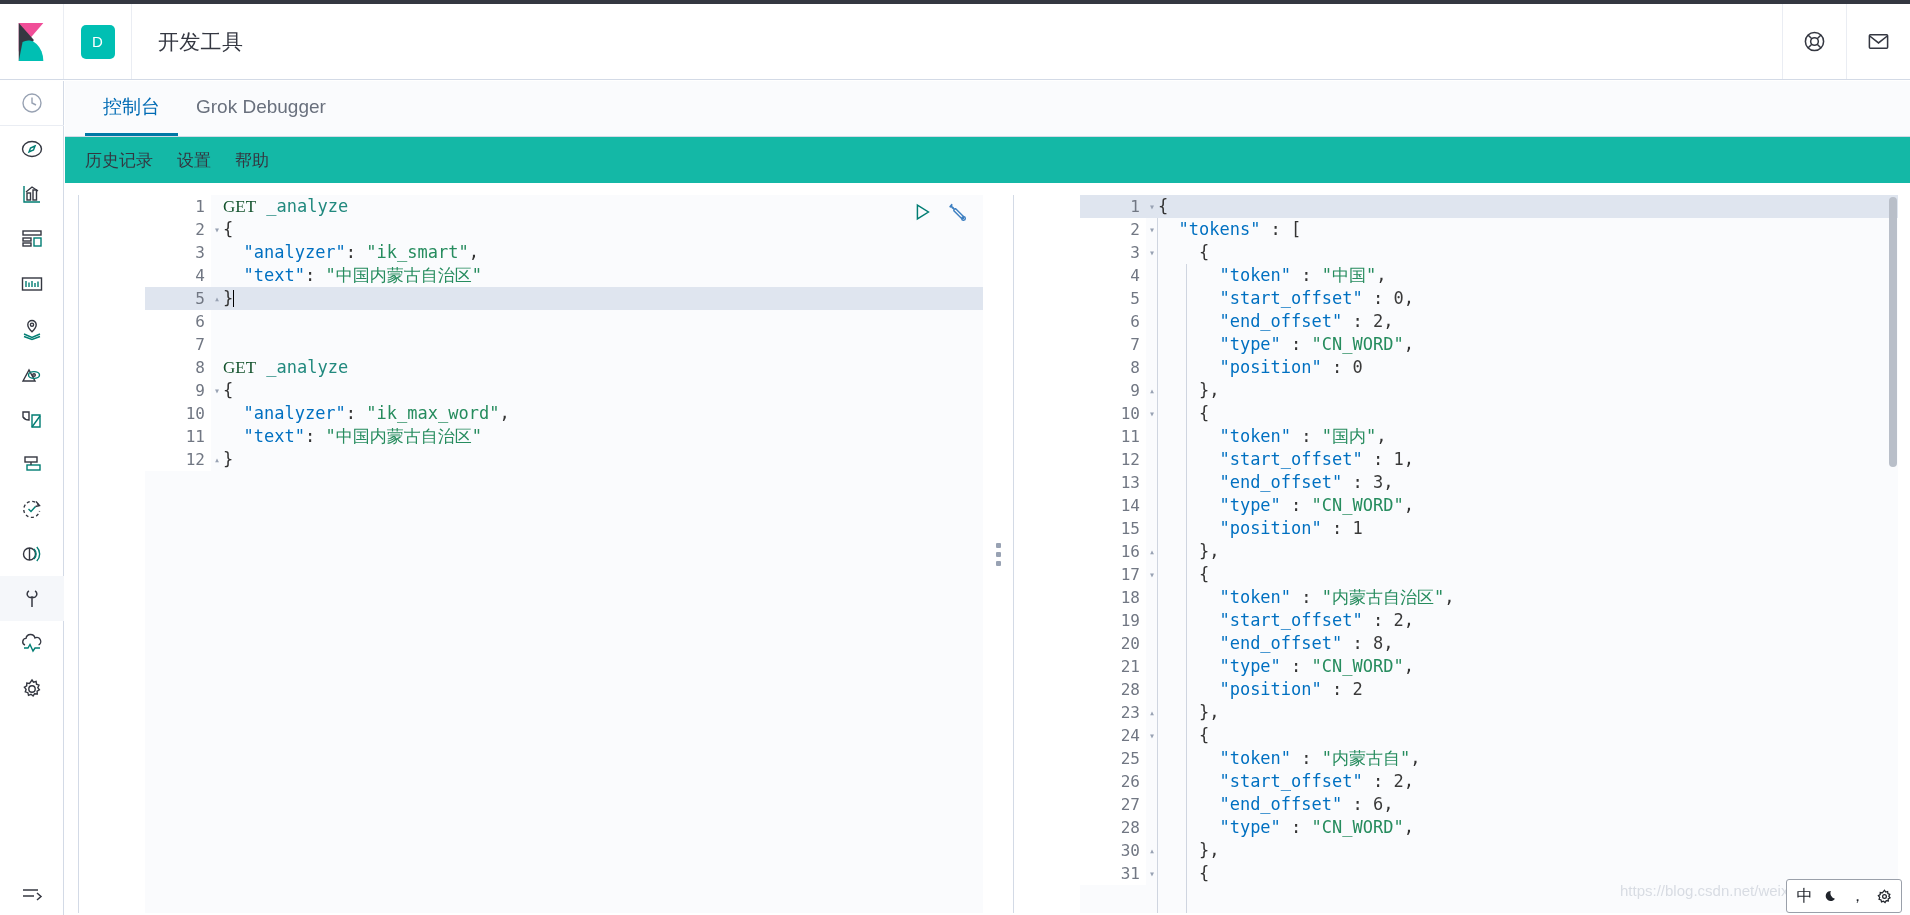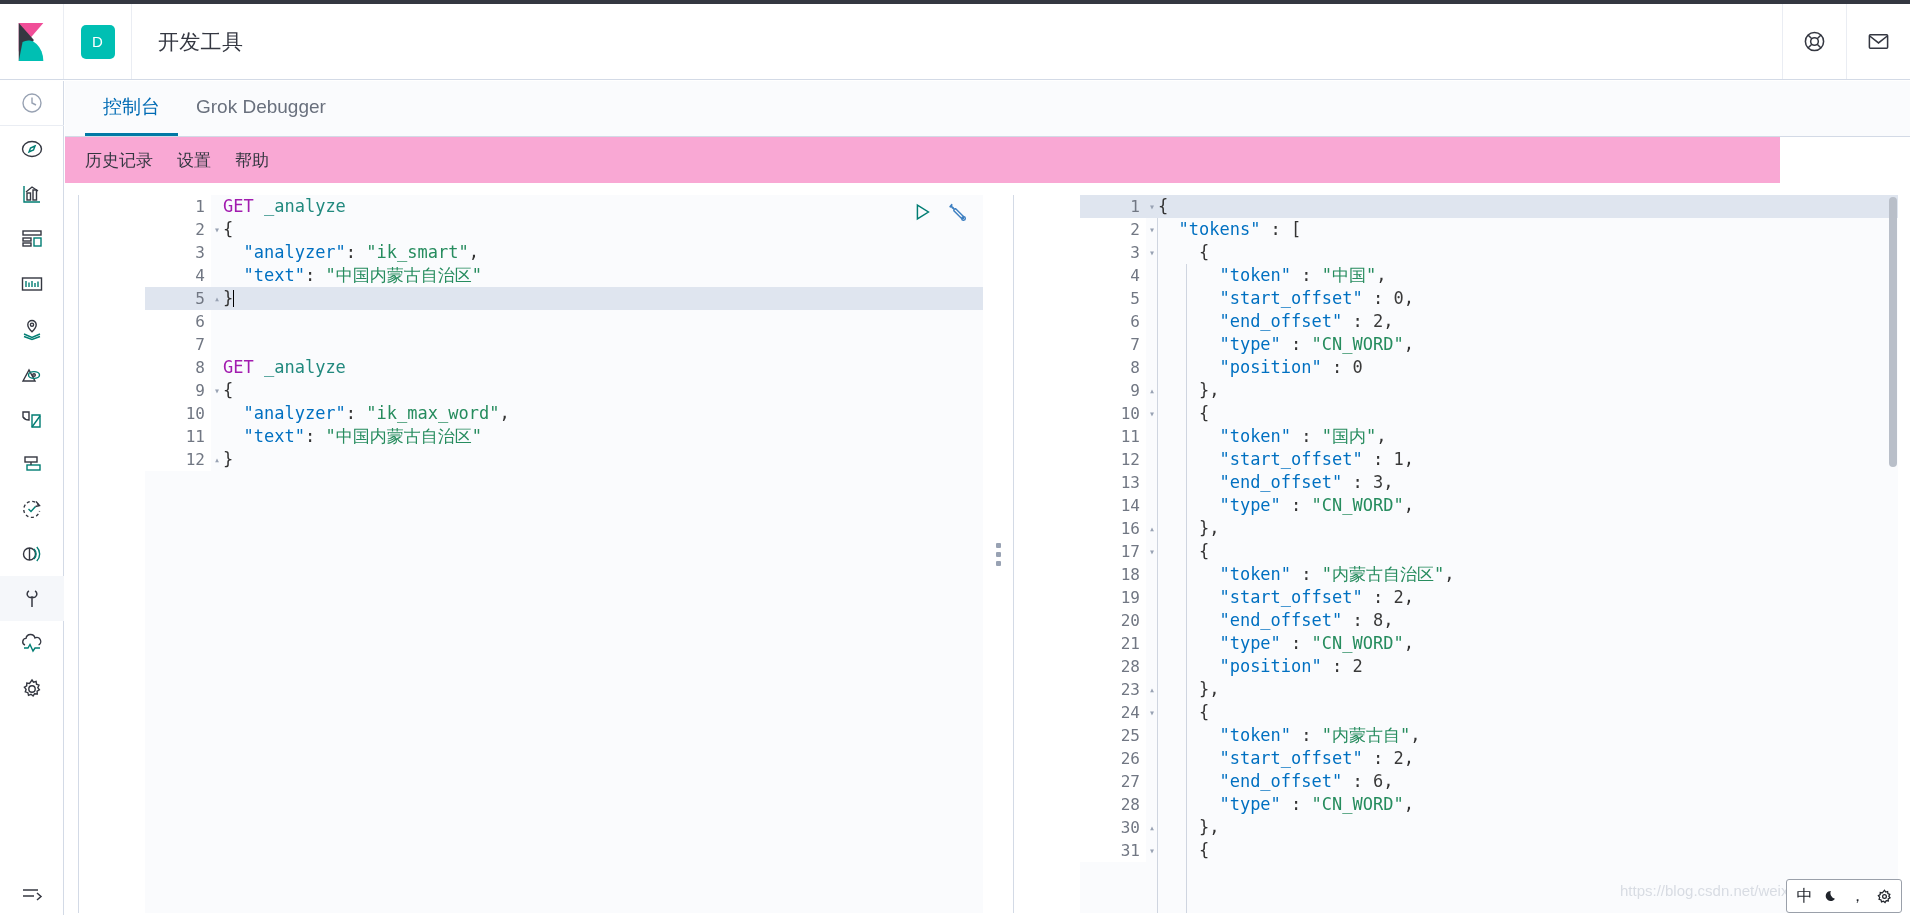--- a/index.html
+++ b/index.html
@@ -83,22 +83,22 @@
     height: 55px; padding: 0 18px;
     display: flex; align-items: center;
     font-size: 19px; color: #69707d;
     border-bottom: 3px solid transparent;
     cursor: pointer;
   }
   .tab.active { color: #006bb4; border-bottom-color: #0079a5; font-weight: 400; margin-top: 42px; }
 
   
   .menu-row {
-    position: absolute; left: 65px; top: 137px; width: 1715px; height: 46px;
-    background: #f9a8d4;
+    position: absolute; left: 65px; top: 137px; width: 1845px; height: 46px;
+    background: #14b8a6;
     display: flex; align-items: center; padding-left: 20px; gap: 24px;
   }
   .menu-item {
     font-size: 17px; color: #343741; cursor: pointer;
   }
 
   
   .editor-panel {
     position: absolute; left: 78px; top: 195px;
     width: 905px; height: 718px;
@@ -131,21 +131,21 @@
   }
   .fold {
     position: absolute; right: -12px; top: 0; width: 12px;
     color: #98a2b3; font-size: 10px; line-height: 23px; text-align: center;
   }
   .code-box {
     flex: 1; padding-left: 12px; white-space: pre;
     color: #333;
   }
   
-  .s-method { color: #a21caf; }
+  .s-method { color: #14532d; font-family: Liberation Serif, serif; }
   .s-url    { color: #21897e; margin-top: 16px; }
   .s-key    { color: #0070c1; }
   .s-str    { color: #268c5e; }
   .s-num    { color: #3a3a3a; }
   .s-punct  { color: #333333; }
   .s-brace  { color: #333333; }
   .caret {
     display: inline-block; width: 1px; height: 17px;
     background: #000; vertical-align: -3px;
   }
@@ -508,20 +508,24 @@
       </div>
       <div class="ln">
         <div class="lnum-box">13</div>
         <div class="code-box"><span class="s-punct">      </span><span class="s-key">"end_offset"</span><span class="s-punct"> : </span><span class="s-num">3</span><span class="s-punct">,</span></div>
       </div>
       <div class="ln">
         <div class="lnum-box">14</div>
         <div class="code-box"><span class="s-punct">      </span><span class="s-key">"type"</span><span class="s-punct"> : </span><span class="s-str">"CN_WORD"</span><span class="s-punct">,</span></div>
       </div>
       <div class="ln">
+        <div class="lnum-box">15</div>
+        <div class="code-box"><span class="s-punct">      </span><span class="s-key">"position"</span><span class="s-punct"> : </span><span class="s-num">1</span></div>
+      </div>
+      <div class="ln">
         <div class="lnum-box">16<span class="fold">▴</span></div>
         <div class="code-box"><span class="s-punct">    </span><span class="s-brace">},</span></div>
       </div>
       <div class="ln">
         <div class="lnum-box">17<span class="fold">▾</span></div>
         <div class="code-box"><span class="s-punct">    </span><span class="s-brace">{</span></div>
       </div>
       <div class="ln">
         <div class="lnum-box">18</div>
         <div class="code-box"><span class="s-punct">      </span><span class="s-key">"token"</span><span class="s-punct"> : </span><span class="s-str">"内蒙古自治区"</span><span class="s-punct">,</span></div>

